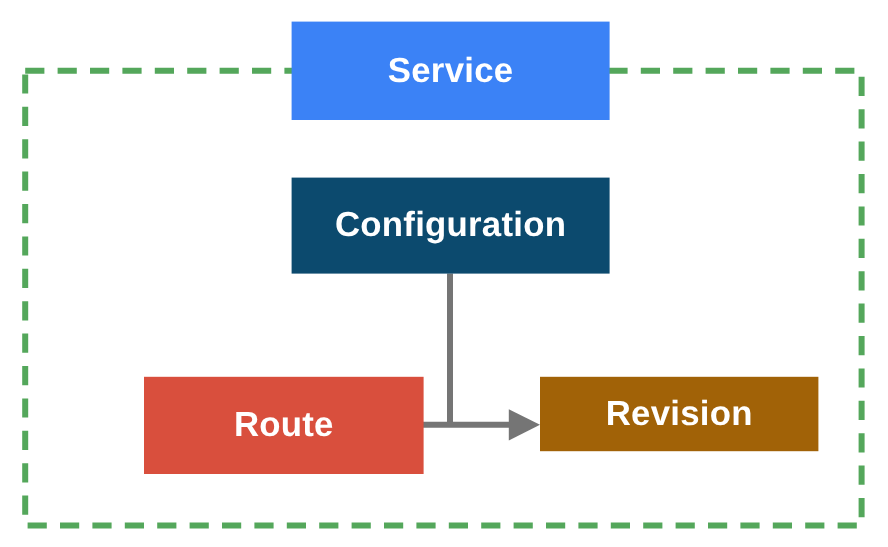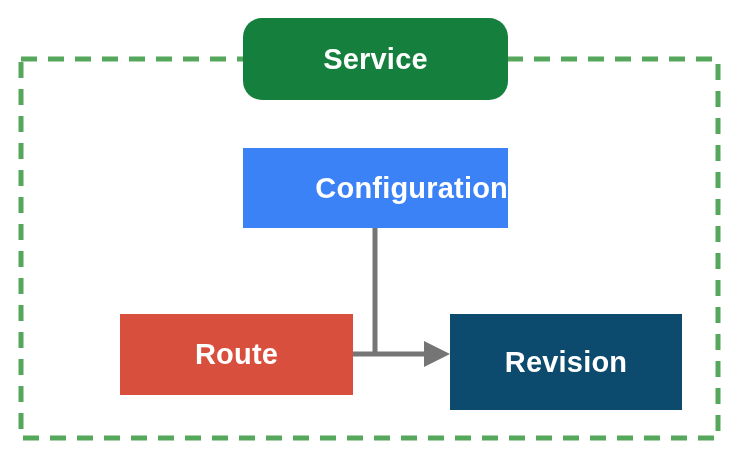--- a/index.html
+++ b/index.html
@@ -43,48 +43,46 @@
   .node-label {
     display: block;
     line-height: 1;
     white-space: nowrap;
   }
   #node-service {
     left: 243px;
     top: 18px;
     width: 265px;
     height: 82px;
-    background: #15803d;
+    background: #3b82f6;
     font-size: 29px;
-    border-radius: 19px;
   }
   #node-configuration {
     left: 243px;
     top: 148px;
     width: 265px;
     height: 80px;
-    background: #3b82f6;
+    background: #0c4a6e;
     font-size: 29px;
-    justify-content: flex-end;
   }
   #node-route {
     left: 72px;
     top: 314px;
     width: 233px;
     height: 81px;
     background: #d94f3d;
     font-size: 29px;
     margin-left: 48px;
   }
   #node-revision {
     left: 450px;
     top: 314px;
     width: 232px;
-    height: 96px;
-    background: #0c4a6e;
+    height: 62px;
+    background: #a16207;
     font-size: 29px;
   }
 </style>
 </head>
 <body>
 
 <div id="diagram-root">
 
   <svg id="diagram-svg" viewBox="0 0 740 456" xmlns="http://www.w3.org/2000/svg">
 

